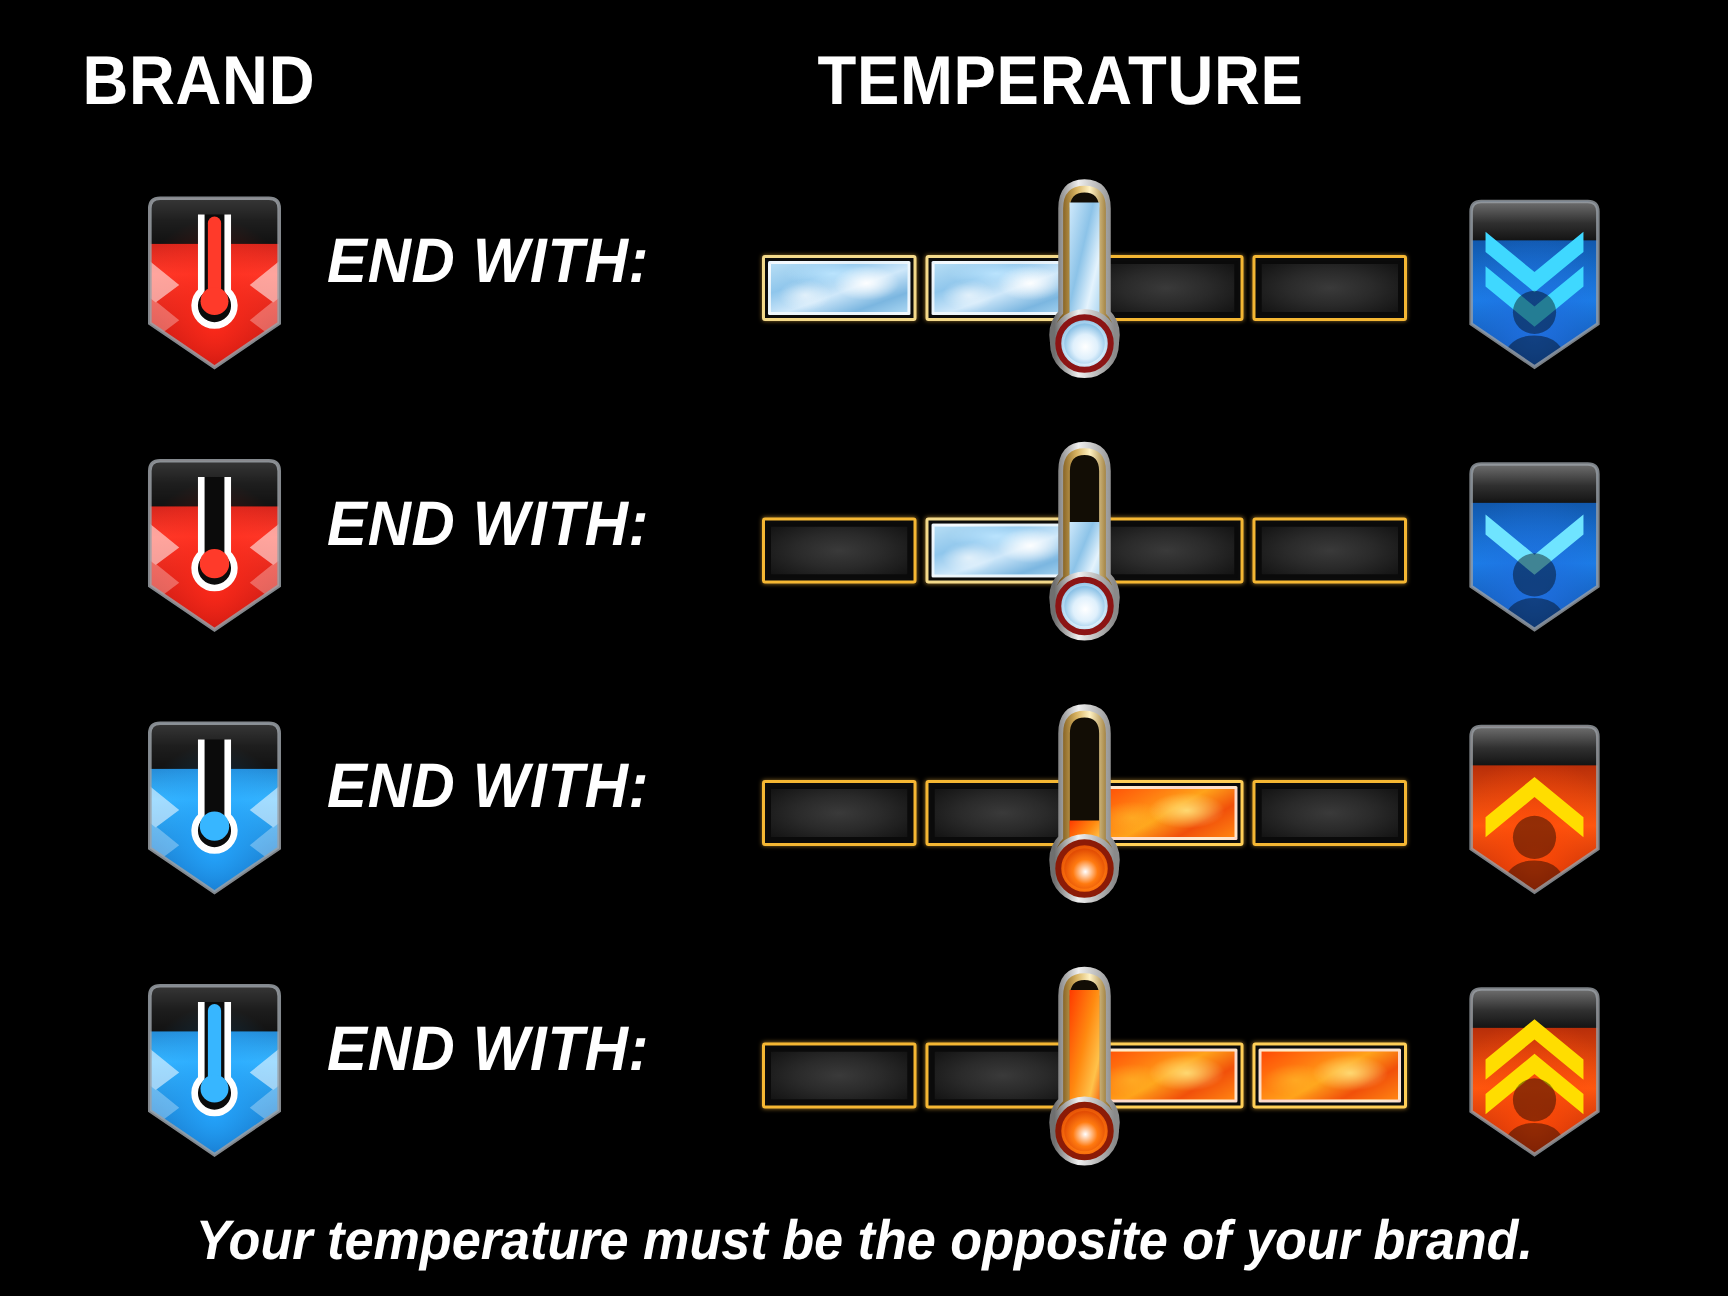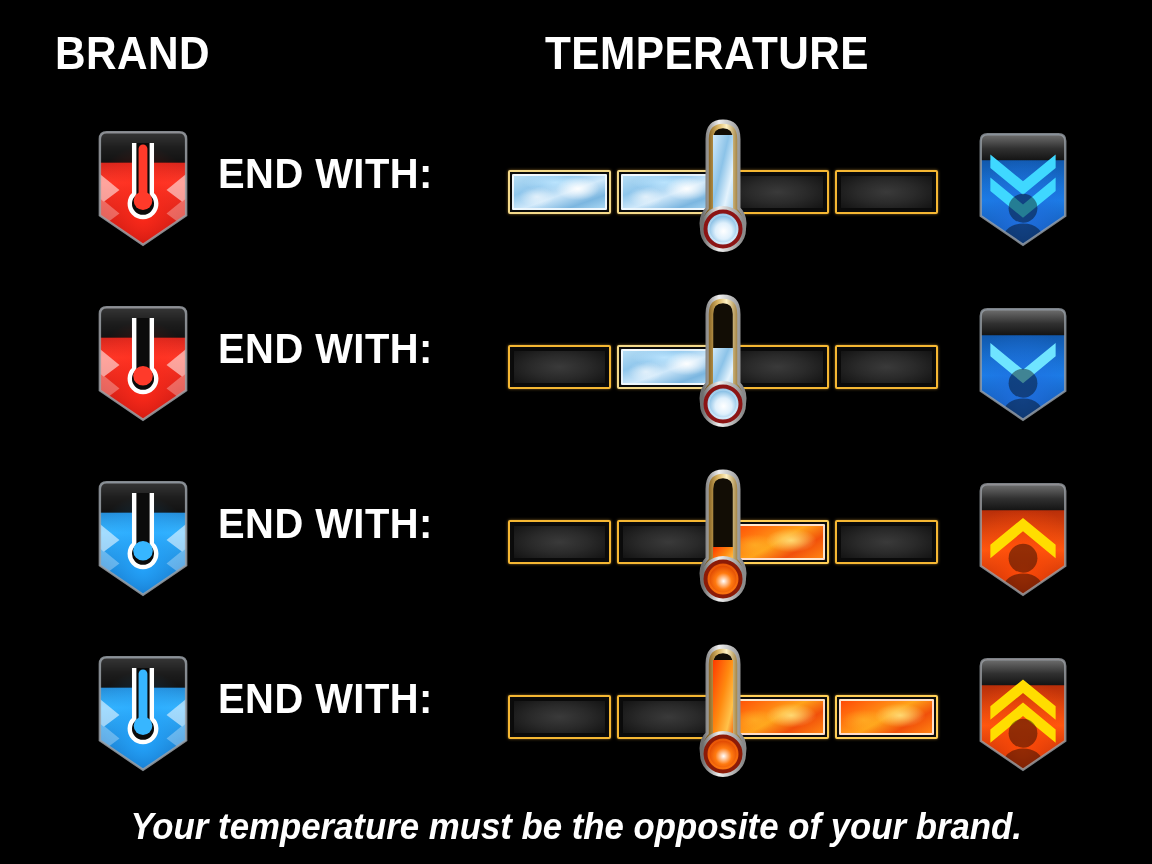--- a/index.html
+++ b/index.html
@@ -31,20 +31,21 @@
     transform-origin: left center;
   }
   .hdr-brand { left: 55px; top: 0; }
   .hdr-temp  { left: 545px; top: 0; }
 
   
   .rows {
     position: absolute;
     top: 112px; left: 0;
     width: 1032px;
+    font-style: italic;
   }
   .row {
     position: relative;
     height: 175px;
     width: 1152px;
   }
 
   
   .brand-badge {
     position: absolute;

